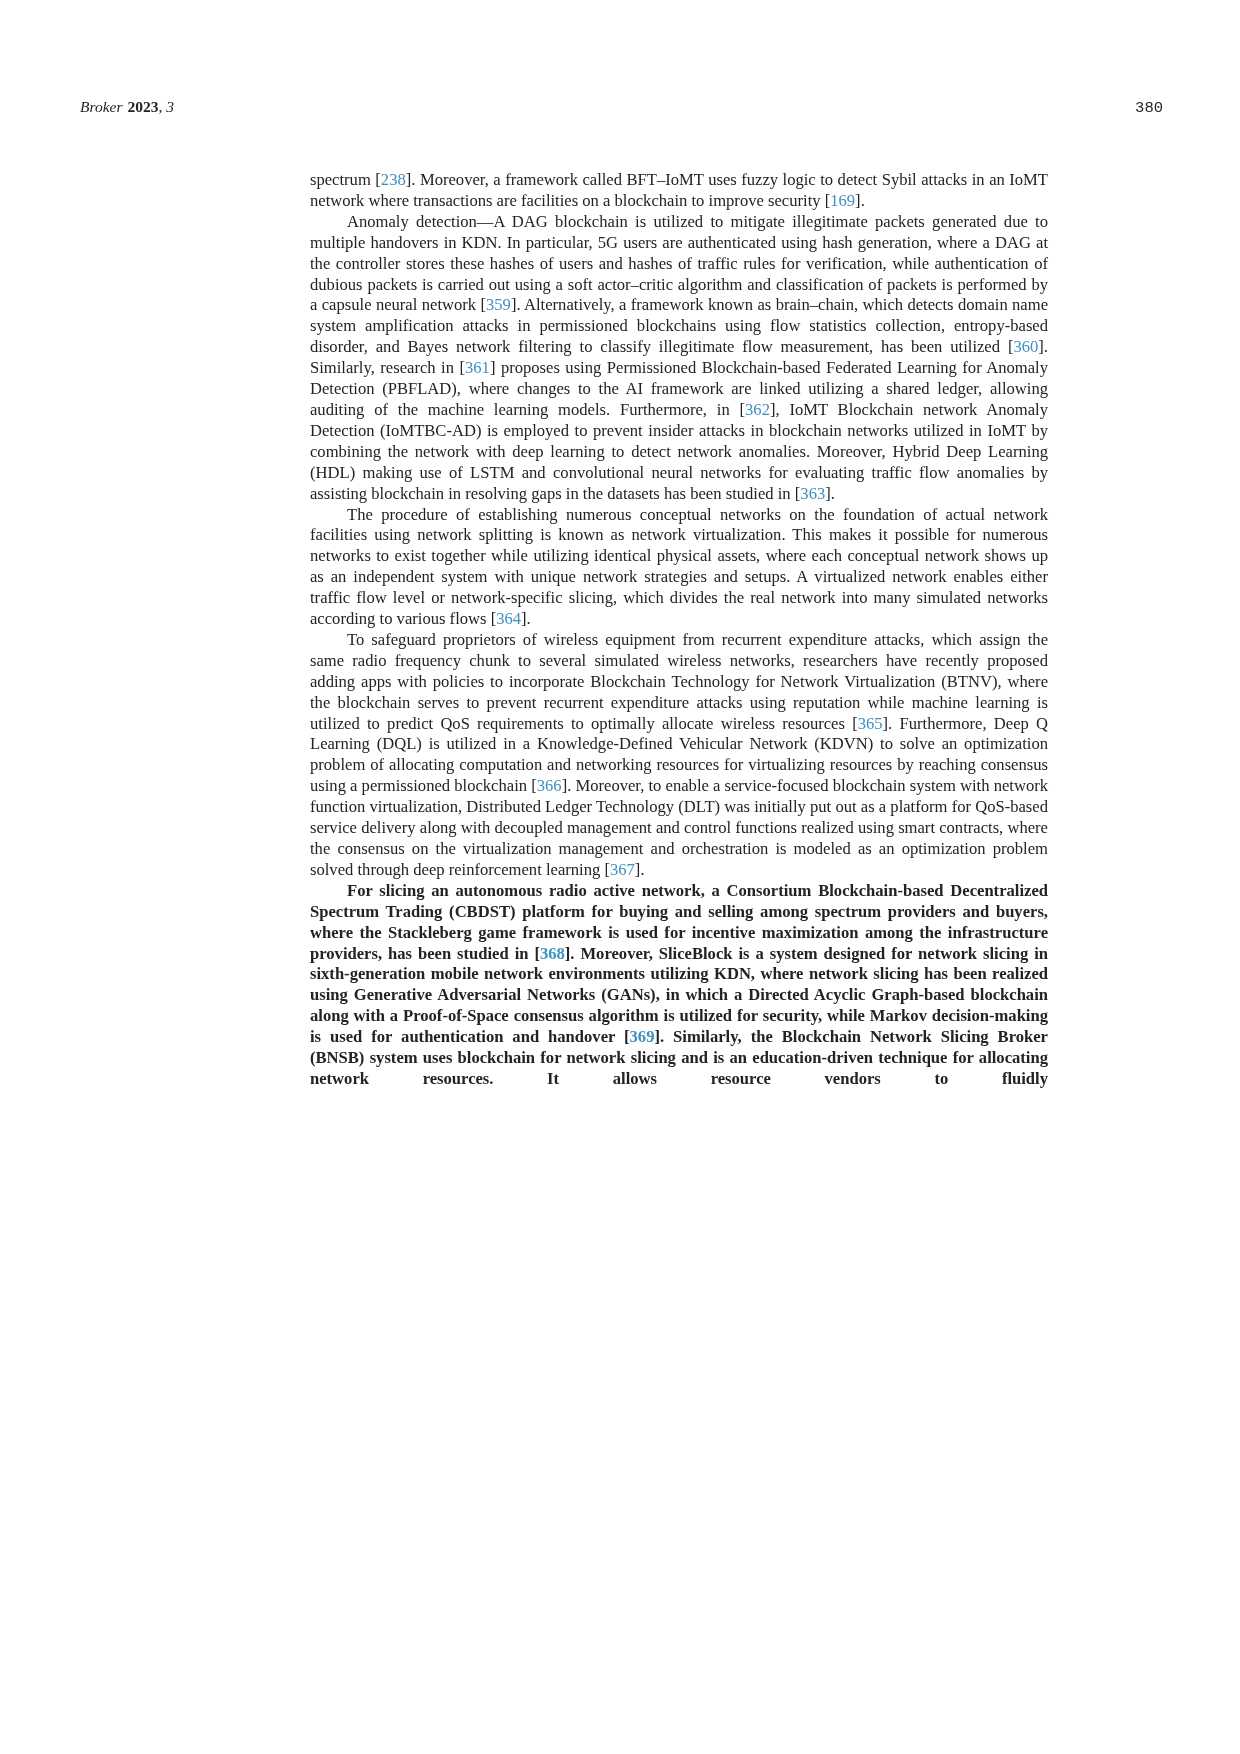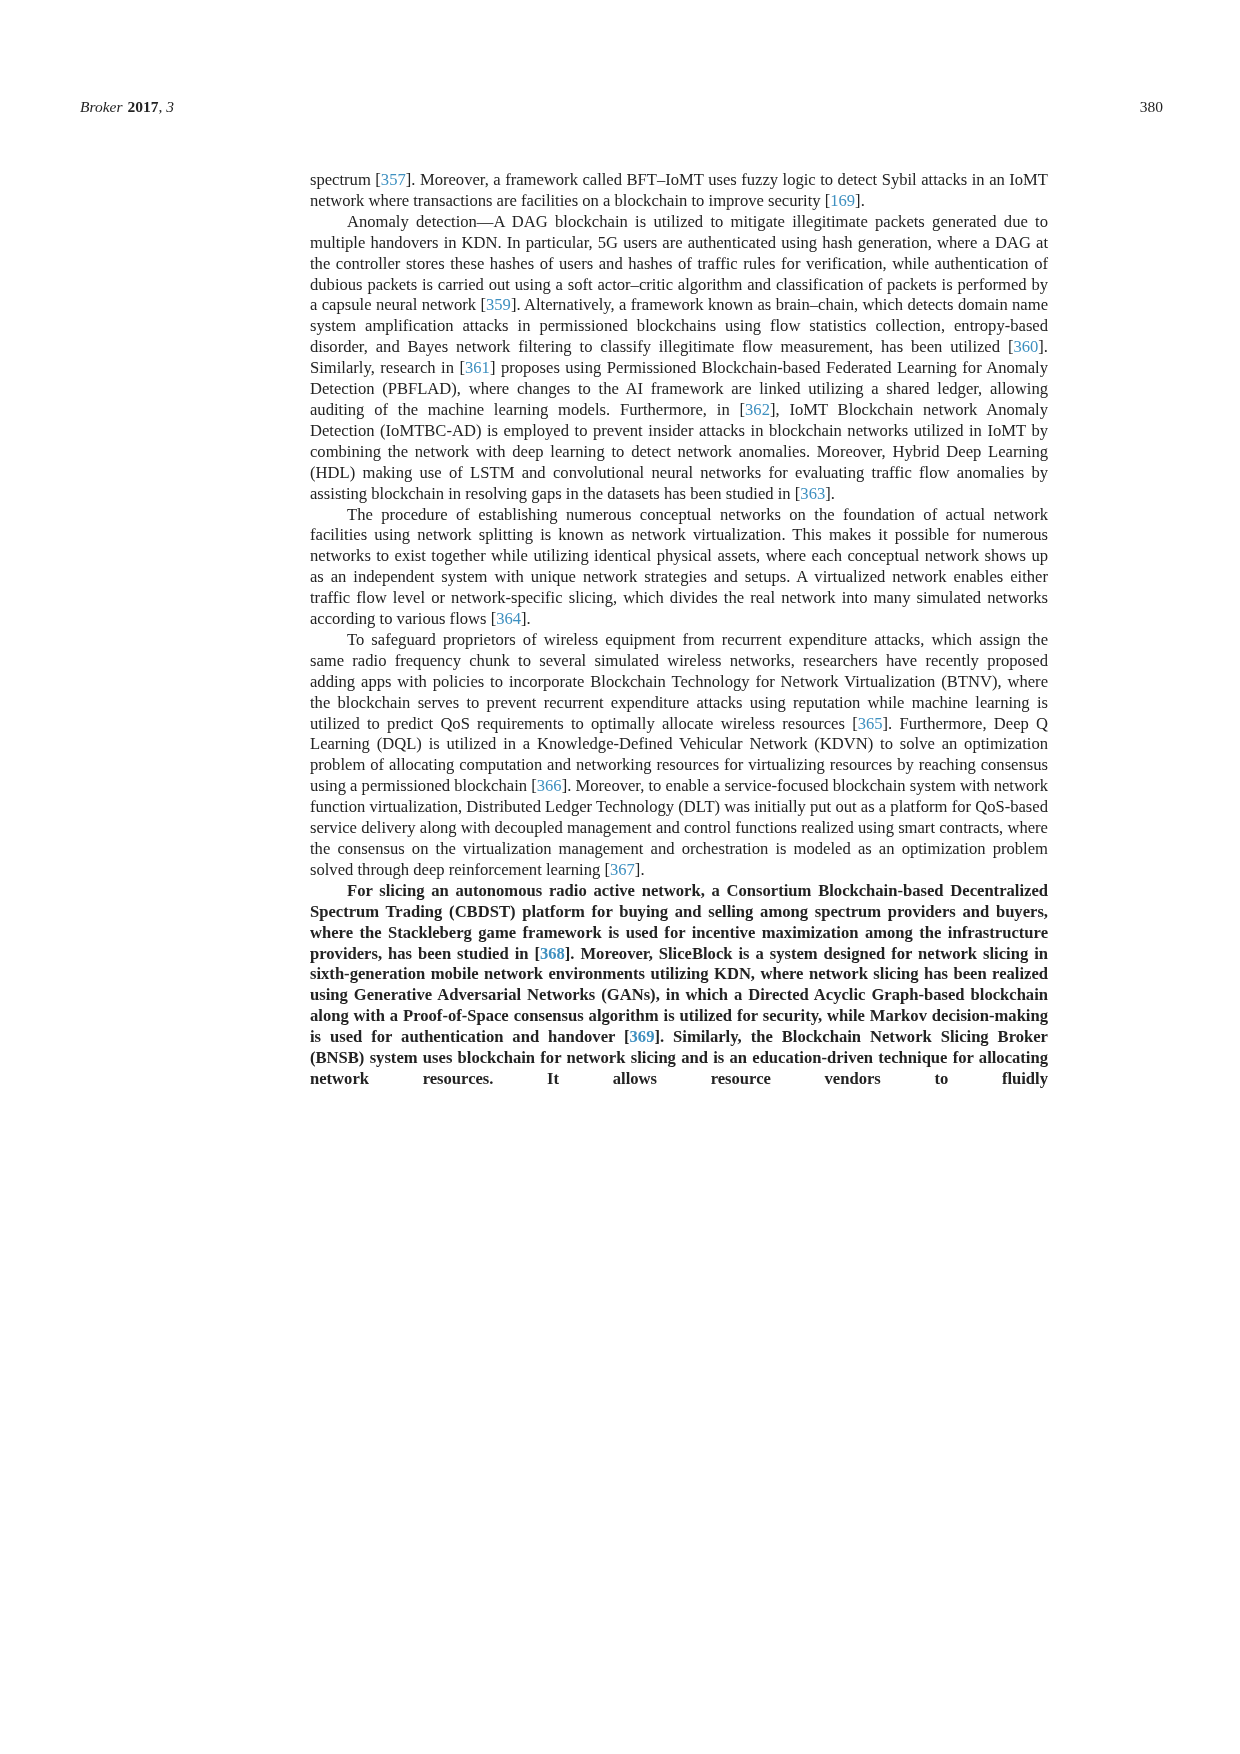--- a/index.html
+++ b/index.html
@@ -28,21 +28,21 @@
     display: flex;
     justify-content: space-between;
     align-items: baseline;
     font-size: 15.5px;
     line-height: 19px;
   }
   .journal-ref .jname { font-style: italic; }
   .journal-ref .jyear { font-weight: 700; margin-left: 0.33em; }
   .journal-ref .jsep  { font-style: normal; }
   .journal-ref .jvol  { font-style: italic; }
-  .page-number { font-size: 15.5px; }
+  .page-number { font-size: 15.5px; font-family: Liberation Mono, monospace; }
   .article-body {
     position: absolute;
     top: 170px;
     left: 310px;
     width: 738px;
   }
   p.para {
     margin: 0;
     font-size: 16.6px;
     line-height: 20.9px;
@@ -62,25 +62,25 @@
     color: var(--cite-color, #3e90c0);
     cursor: pointer;
   }
 </style>
 </head>
 <body>
 
 <div class="page">
 
   <header class="page-header">
-    <div class="journal-ref"><span class="jname">Broker</span><span class="jyear">2017</span><span class="jsep">, </span><span class="jvol">3</span></div>
+    <div class="journal-ref"><span class="jname">Broker</span><span class="jyear">2023</span><span class="jsep">, </span><span class="jvol">3</span></div>
     <div class="page-number">380</div>
   </header>
 
   <main class="article-body">
-      <p class="para"><span>spectrum [</span><span class="cite">357</span><span>]. Moreover, a framework called BFT–IoMT uses fuzzy logic to detect Sybil attacks in an IoMT network where transactions are facilities on a blockchain to improve security [</span><span class="cite">169</span><span>].</span></p>
+      <p class="para"><span>spectrum [</span><span class="cite">238</span><span>]. Moreover, a framework called BFT–IoMT uses fuzzy logic to detect Sybil attacks in an IoMT network where transactions are facilities on a blockchain to improve security [</span><span class="cite">169</span><span>].</span></p>
       <p class="para indent"><span>Anomaly detection—A DAG blockchain is utilized to mitigate illegitimate packets generated due to multiple handovers in KDN. In particular, 5G users are authenticated using hash generation, where a DAG at the controller stores these hashes of users and hashes of traffic rules for verification, while authentication of dubious packets is carried out using a soft actor–critic algorithm and classification of packets is performed by a capsule neural network [</span><span class="cite">359</span><span>]. Alternatively, a framework known as brain–chain, which detects domain name system amplification attacks in permissioned blockchains using flow statistics collection, entropy-based disorder, and Bayes network filtering to classify illegitimate flow measurement, has been utilized [</span><span class="cite">360</span><span>]. Similarly, research in [</span><span class="cite">361</span><span>] proposes using Permissioned Blockchain-based Federated Learning for Anomaly Detection (PBFLAD), where changes to the AI framework are linked utilizing a shared ledger, allowing auditing of the machine learning models. Furthermore, in [</span><span class="cite">362</span><span>], IoMT Blockchain network Anomaly Detection (IoMTBC-AD) is employed to prevent insider attacks in blockchain networks utilized in IoMT by combining the network with deep learning to detect network anomalies. Moreover, Hybrid Deep Learning (HDL) making use of LSTM and convolutional neural networks for evaluating traffic flow anomalies by assisting blockchain in resolving gaps in the datasets has been studied in [</span><span class="cite">363</span><span>].</span></p>
       <p class="para indent"><span>The procedure of establishing numerous conceptual networks on the foundation of actual network facilities using network splitting is known as network virtualization. This makes it possible for numerous networks to exist together while utilizing identical physical assets, where each conceptual network shows up as an independent system with unique network strategies and setups. A virtualized network enables either traffic flow level or network-specific slicing, which divides the real network into many simulated networks according to various flows [</span><span class="cite">364</span><span>].</span></p>
       <p class="para indent"><span>To safeguard proprietors of wireless equipment from recurrent expenditure attacks, which assign the same radio frequency chunk to several simulated wireless networks, researchers have recently proposed adding apps with policies to incorporate Blockchain Technology for Network Virtualization (BTNV), where the blockchain serves to prevent recurrent expenditure attacks using reputation while machine learning is utilized to predict QoS requirements to optimally allocate wireless resources [</span><span class="cite">365</span><span>]. Furthermore, Deep Q Learning (DQL) is utilized in a Knowledge-Defined Vehicular Network (KDVN) to solve an optimization problem of allocating computation and networking resources for virtualizing resources by reaching consensus using a permissioned blockchain [</span><span class="cite">366</span><span>]. Moreover, to enable a service-focused blockchain system with network function virtualization, Distributed Ledger Technology (DLT) was initially put out as a platform for QoS-based service delivery along with decoupled management and control functions realized using smart contracts, where the consensus on the virtualization management and orchestration is modeled as an optimization problem solved through deep reinforcement learning [</span><span class="cite">367</span><span>].</span></p>
       <p class="para indent continues"><span>For slicing an autonomous radio active network, a Consortium Blockchain-based Decentralized Spectrum Trading (CBDST) platform for buying and selling among spectrum providers and buyers, where the Stackleberg game framework is used for incentive maximization among the infrastructure providers, has been studied in [</span><span class="cite">368</span><span>]. Moreover, SliceBlock is a system designed for network slicing in sixth-generation mobile network environments utilizing KDN, where network slicing has been realized using Generative Adversarial Networks (GANs), in which a Directed Acyclic Graph-based blockchain along with a Proof-of-Space consensus algorithm is utilized for security, while Markov decision-making is used for authentication and handover [</span><span class="cite">369</span><span>]. Similarly, the Blockchain Network Slicing Broker (BNSB) system uses blockchain for network slicing and is an education-driven technique for allocating network resources. It allows resource vendors to fluidly</span></p>
     </main>
 
 </div>
 
 </body></html>

